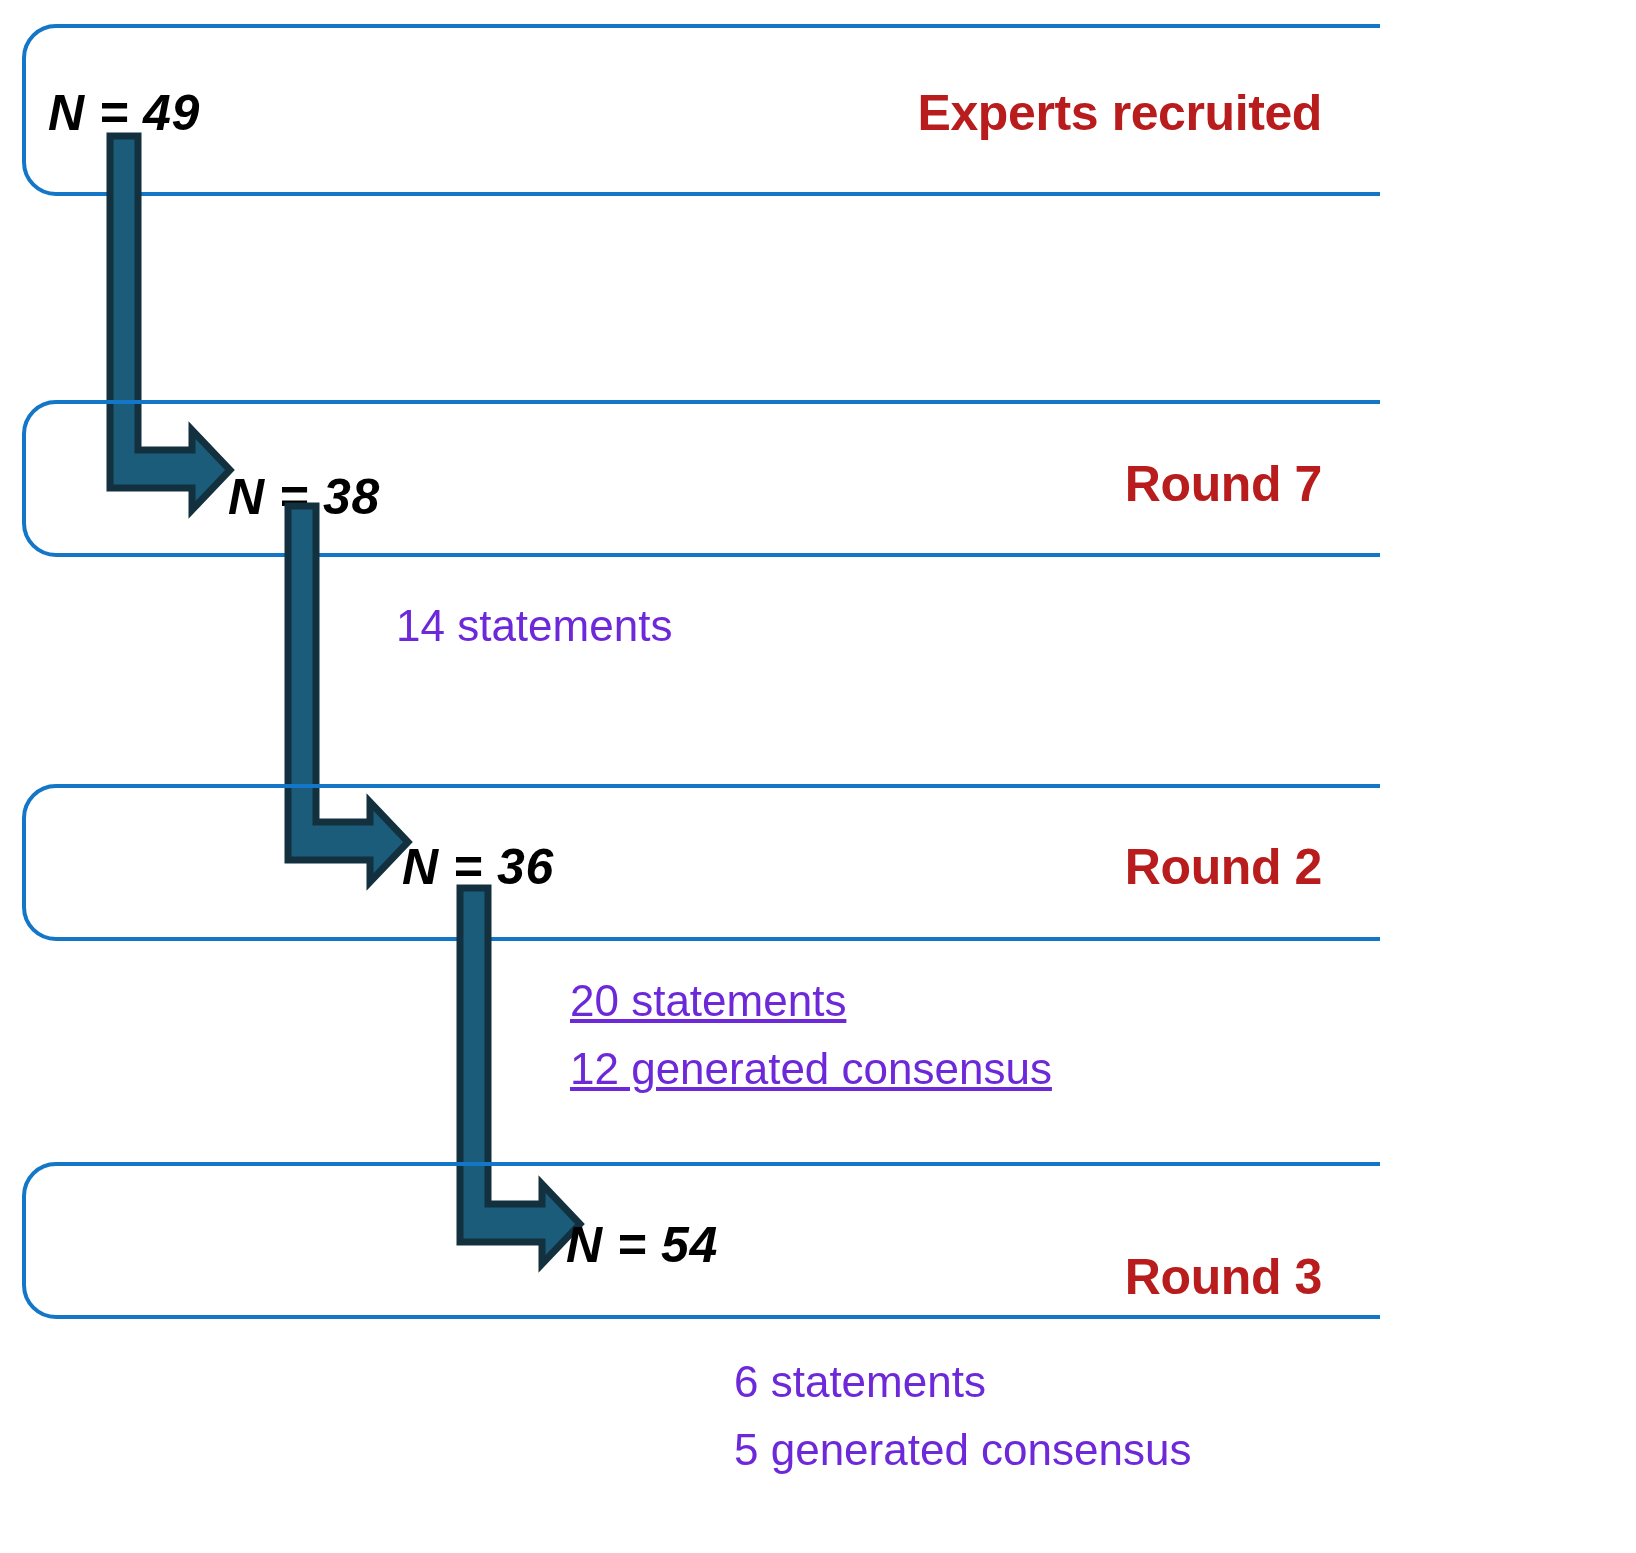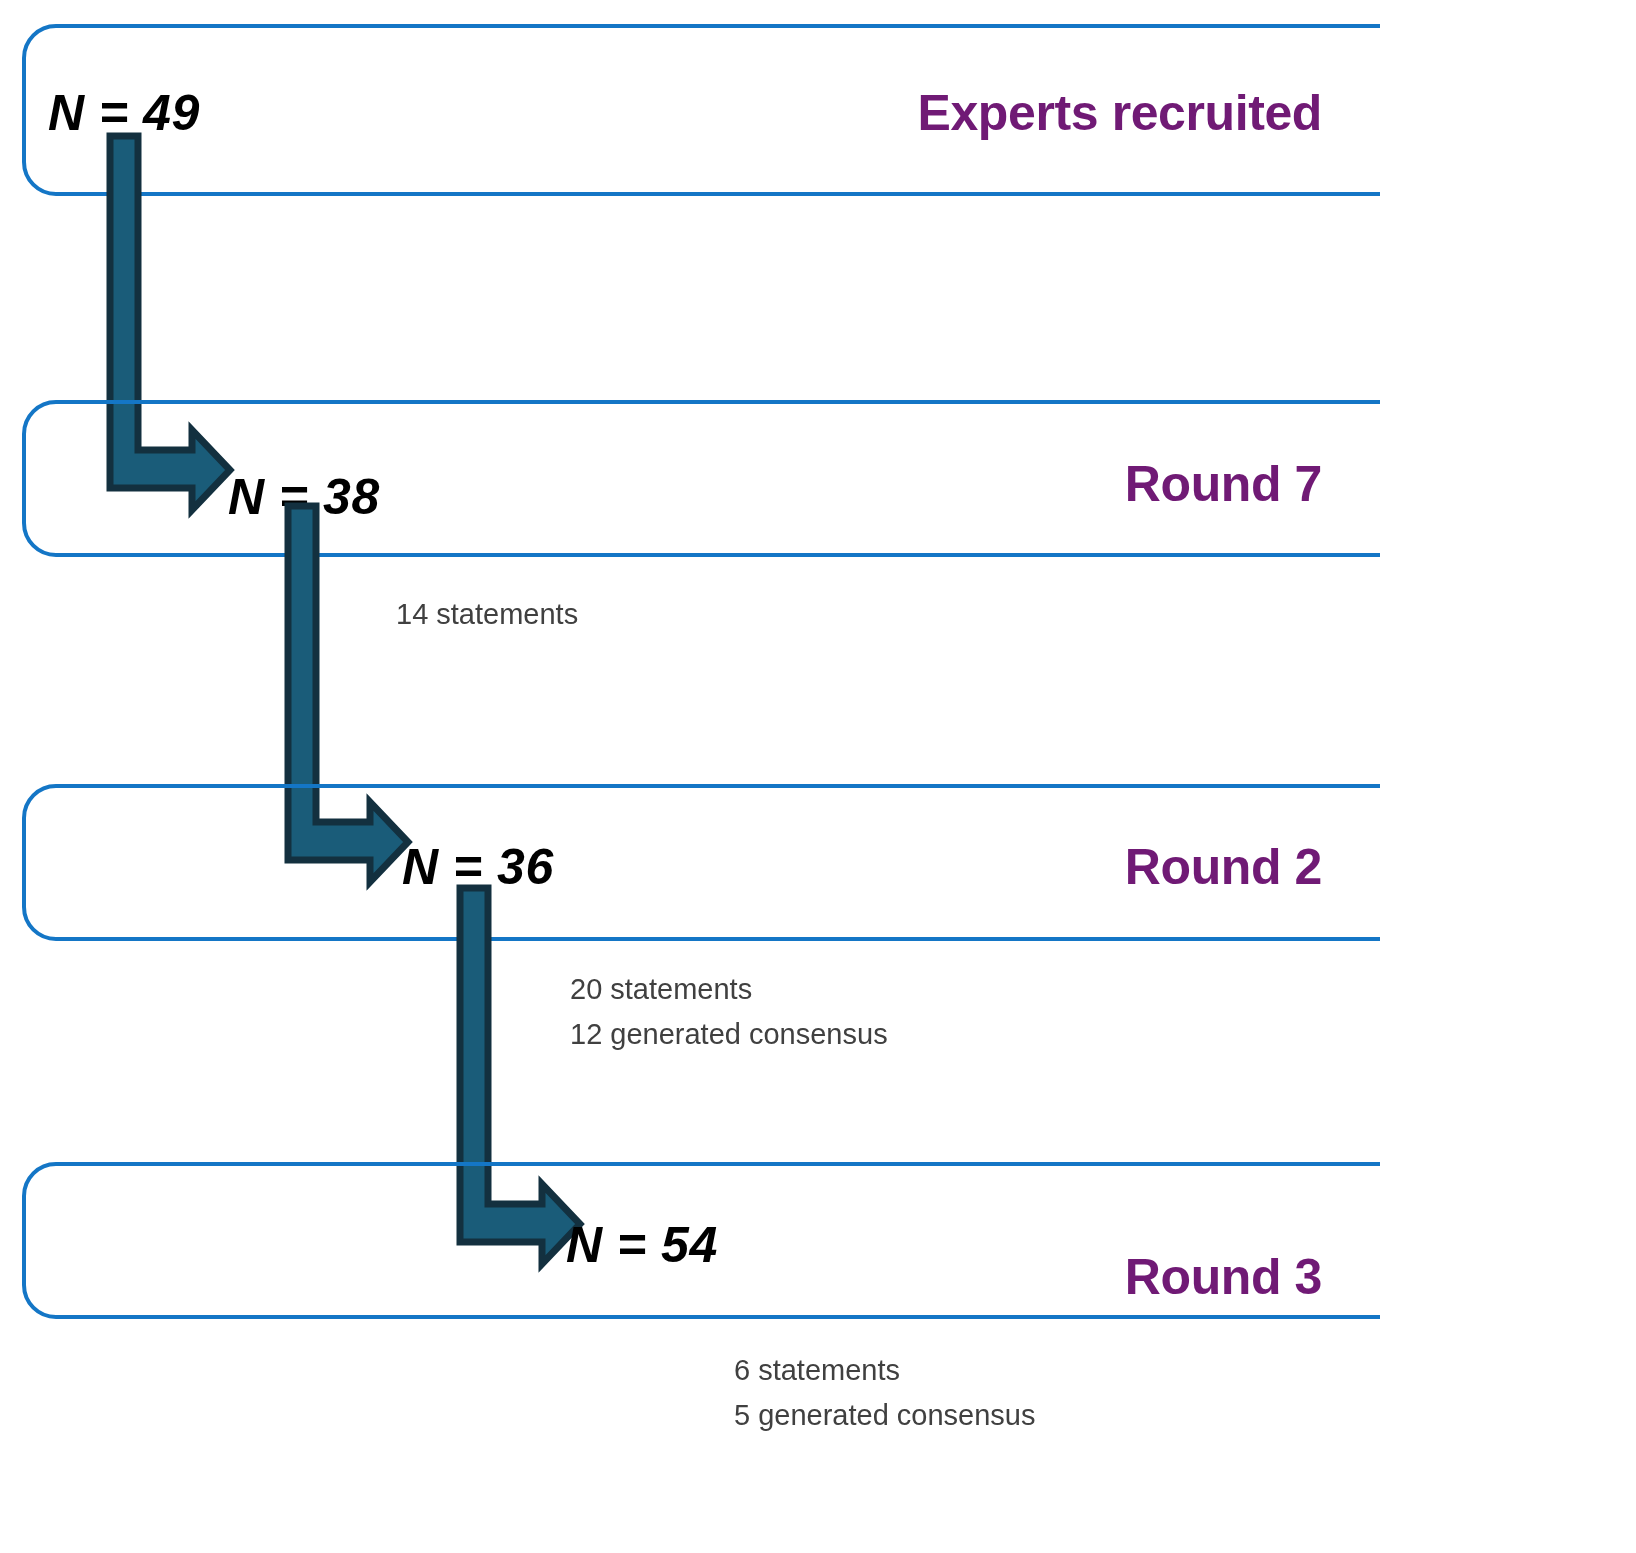--- a/index.html
+++ b/index.html
@@ -30,21 +30,21 @@
   #box-round1   { left: 22px;  top: 400px;  width: 1594px; height: 157px; }
   #box-round2   { left: 22px;  top: 784px;  width: 1594px; height: 157px; }
   #box-round3   { left: 22px;  top: 1162px; width: 1594px; height: 157px; }
 
   
   .stage-label {
     position: absolute;
     right: 58px;
     font-size: 50px;
     font-weight: bold;
-    color: #701a75;
+    color: #b91c1c;
     white-space: nowrap;
     letter-spacing: -0.4px;
   }
   #label-experts { top: 84px; }
   #label-round1  { top: 455px; }
   #label-round2  { top: 838px; }
   #label-round3  { top: 1216px; margin-top: 32px; }
 
   
   .count-label {
@@ -57,28 +57,28 @@
     letter-spacing: 0.5px;
   }
   #count-experts { left: 48px;  top: 84px; }
   #count-round1  { left: 228px; top: 468px; }
   #count-round2  { left: 402px; top: 838px; }
   #count-round3  { left: 566px; top: 1216px; }
 
   
   .annotation {
     position: absolute;
-    font-size: 29px;
+    font-size: 44px;
     font-weight: normal;
-    color: #404040;
+    color: #6d28d9;
     line-height: 1.55;
     white-space: nowrap;
   }
   #annot-1 { left: 396px; top: 592px; }
-  #annot-2 { left: 570px; top: 967px; }
+  #annot-2 { left: 570px; top: 967px; text-decoration: underline; }
   #annot-3 { left: 734px; top: 1348px; }
   .annotation div { display: block; }
 
   
   .connector {
     position: absolute;
     overflow: visible;
     pointer-events: none;
   }
   #conn-1 { left: 100px; top: 130px; }

